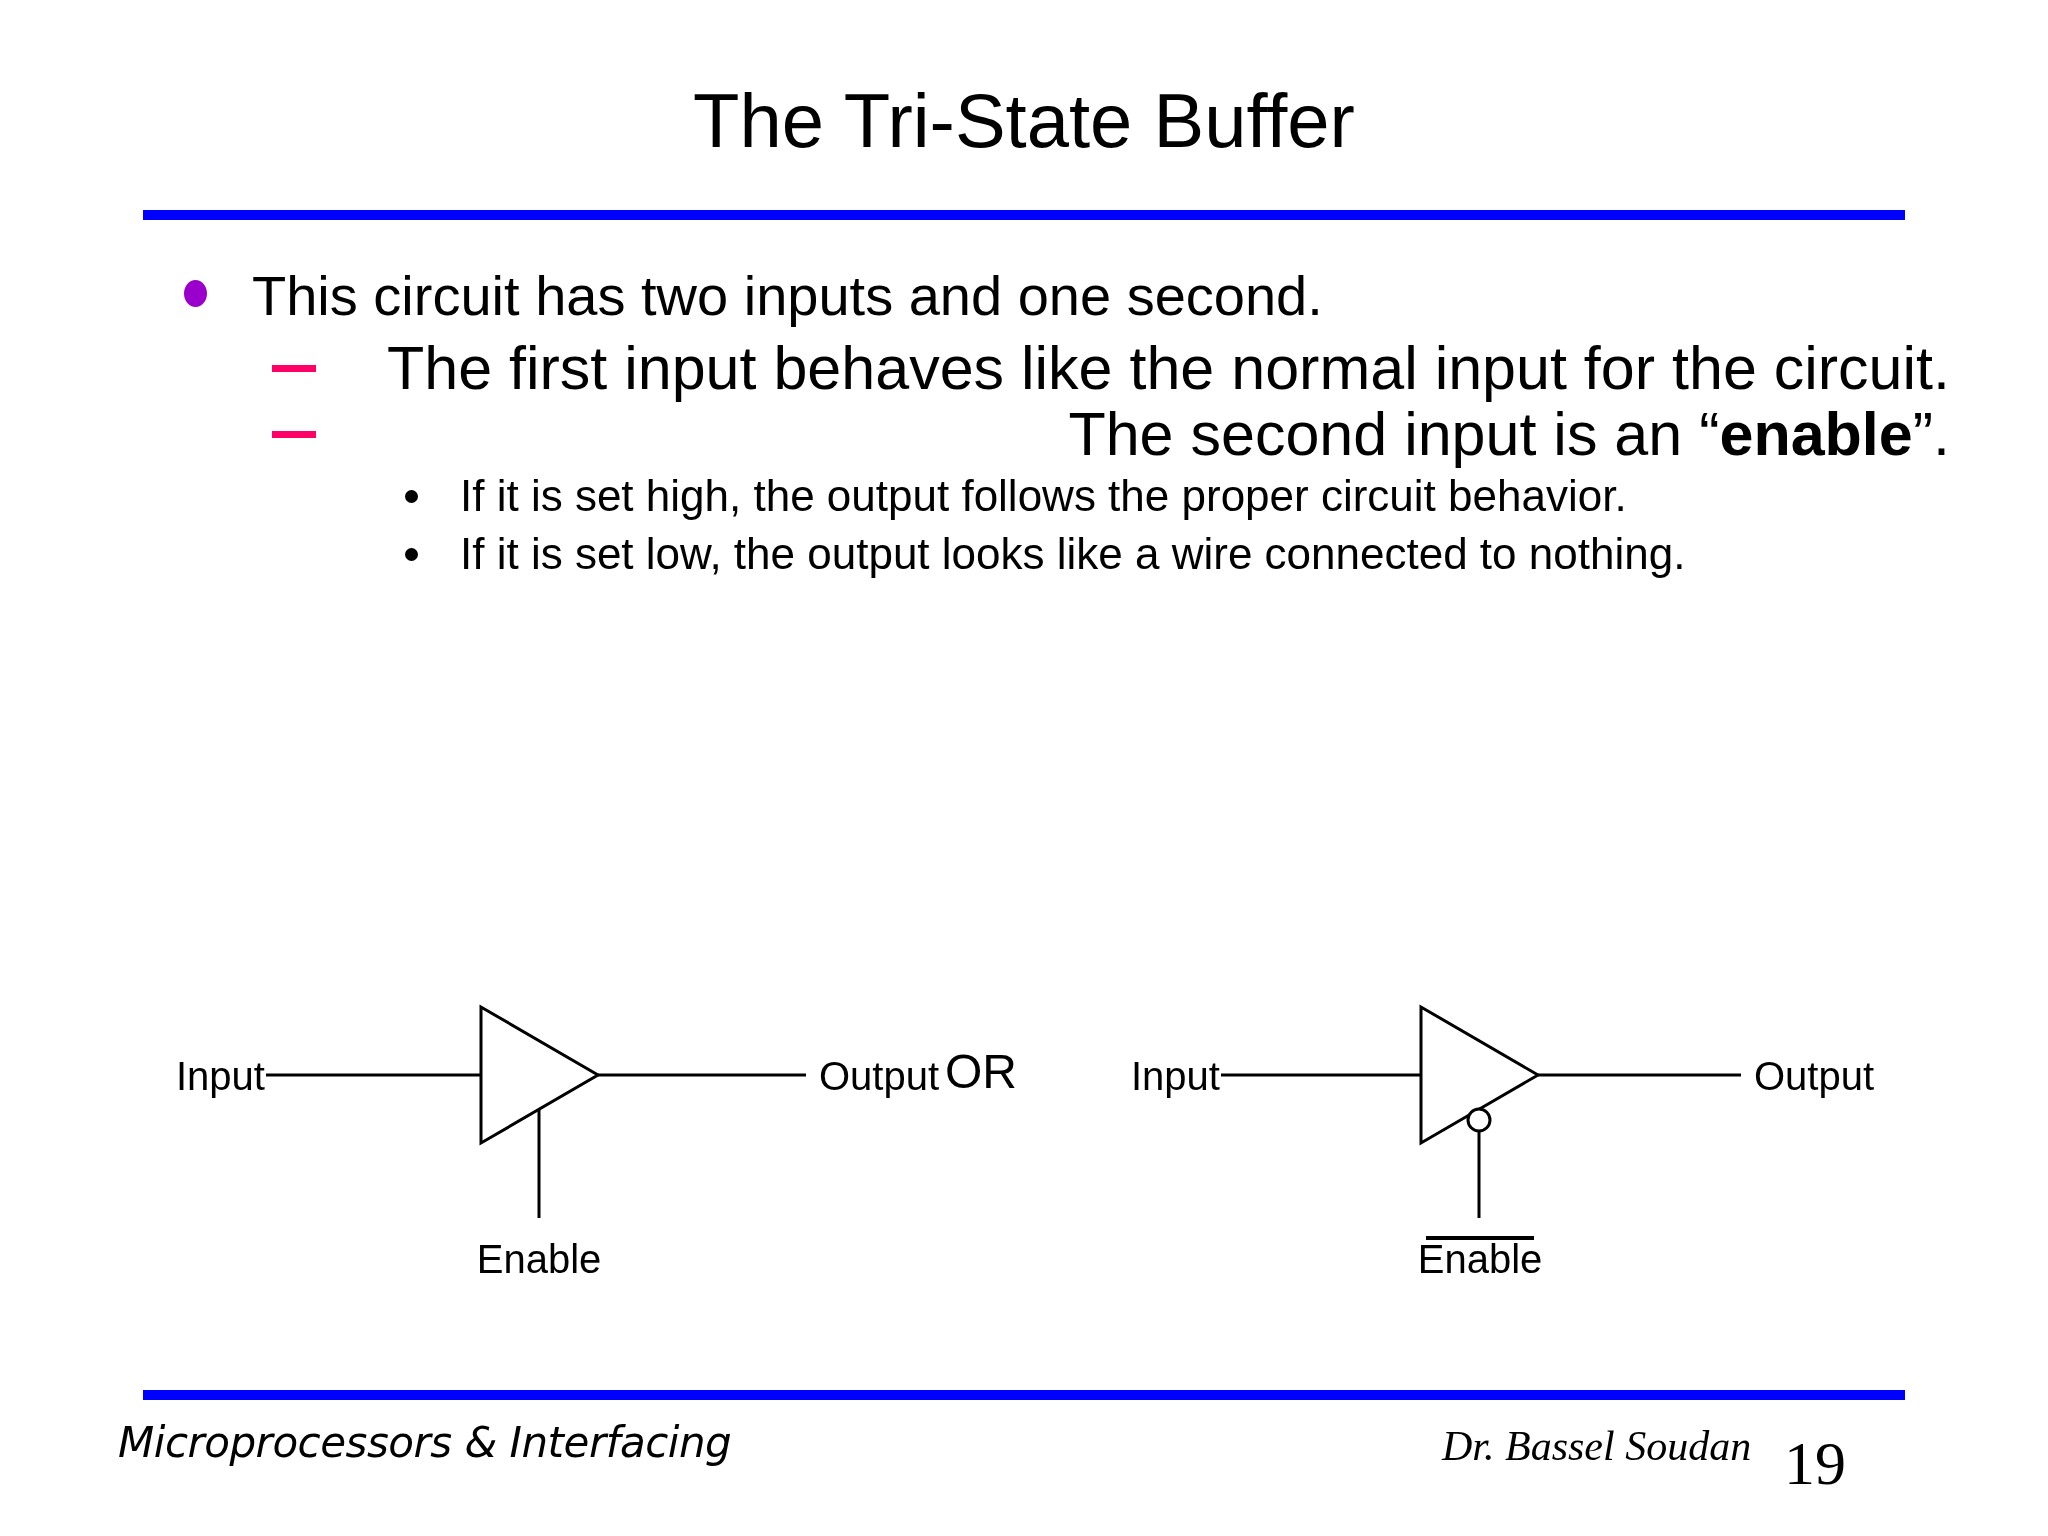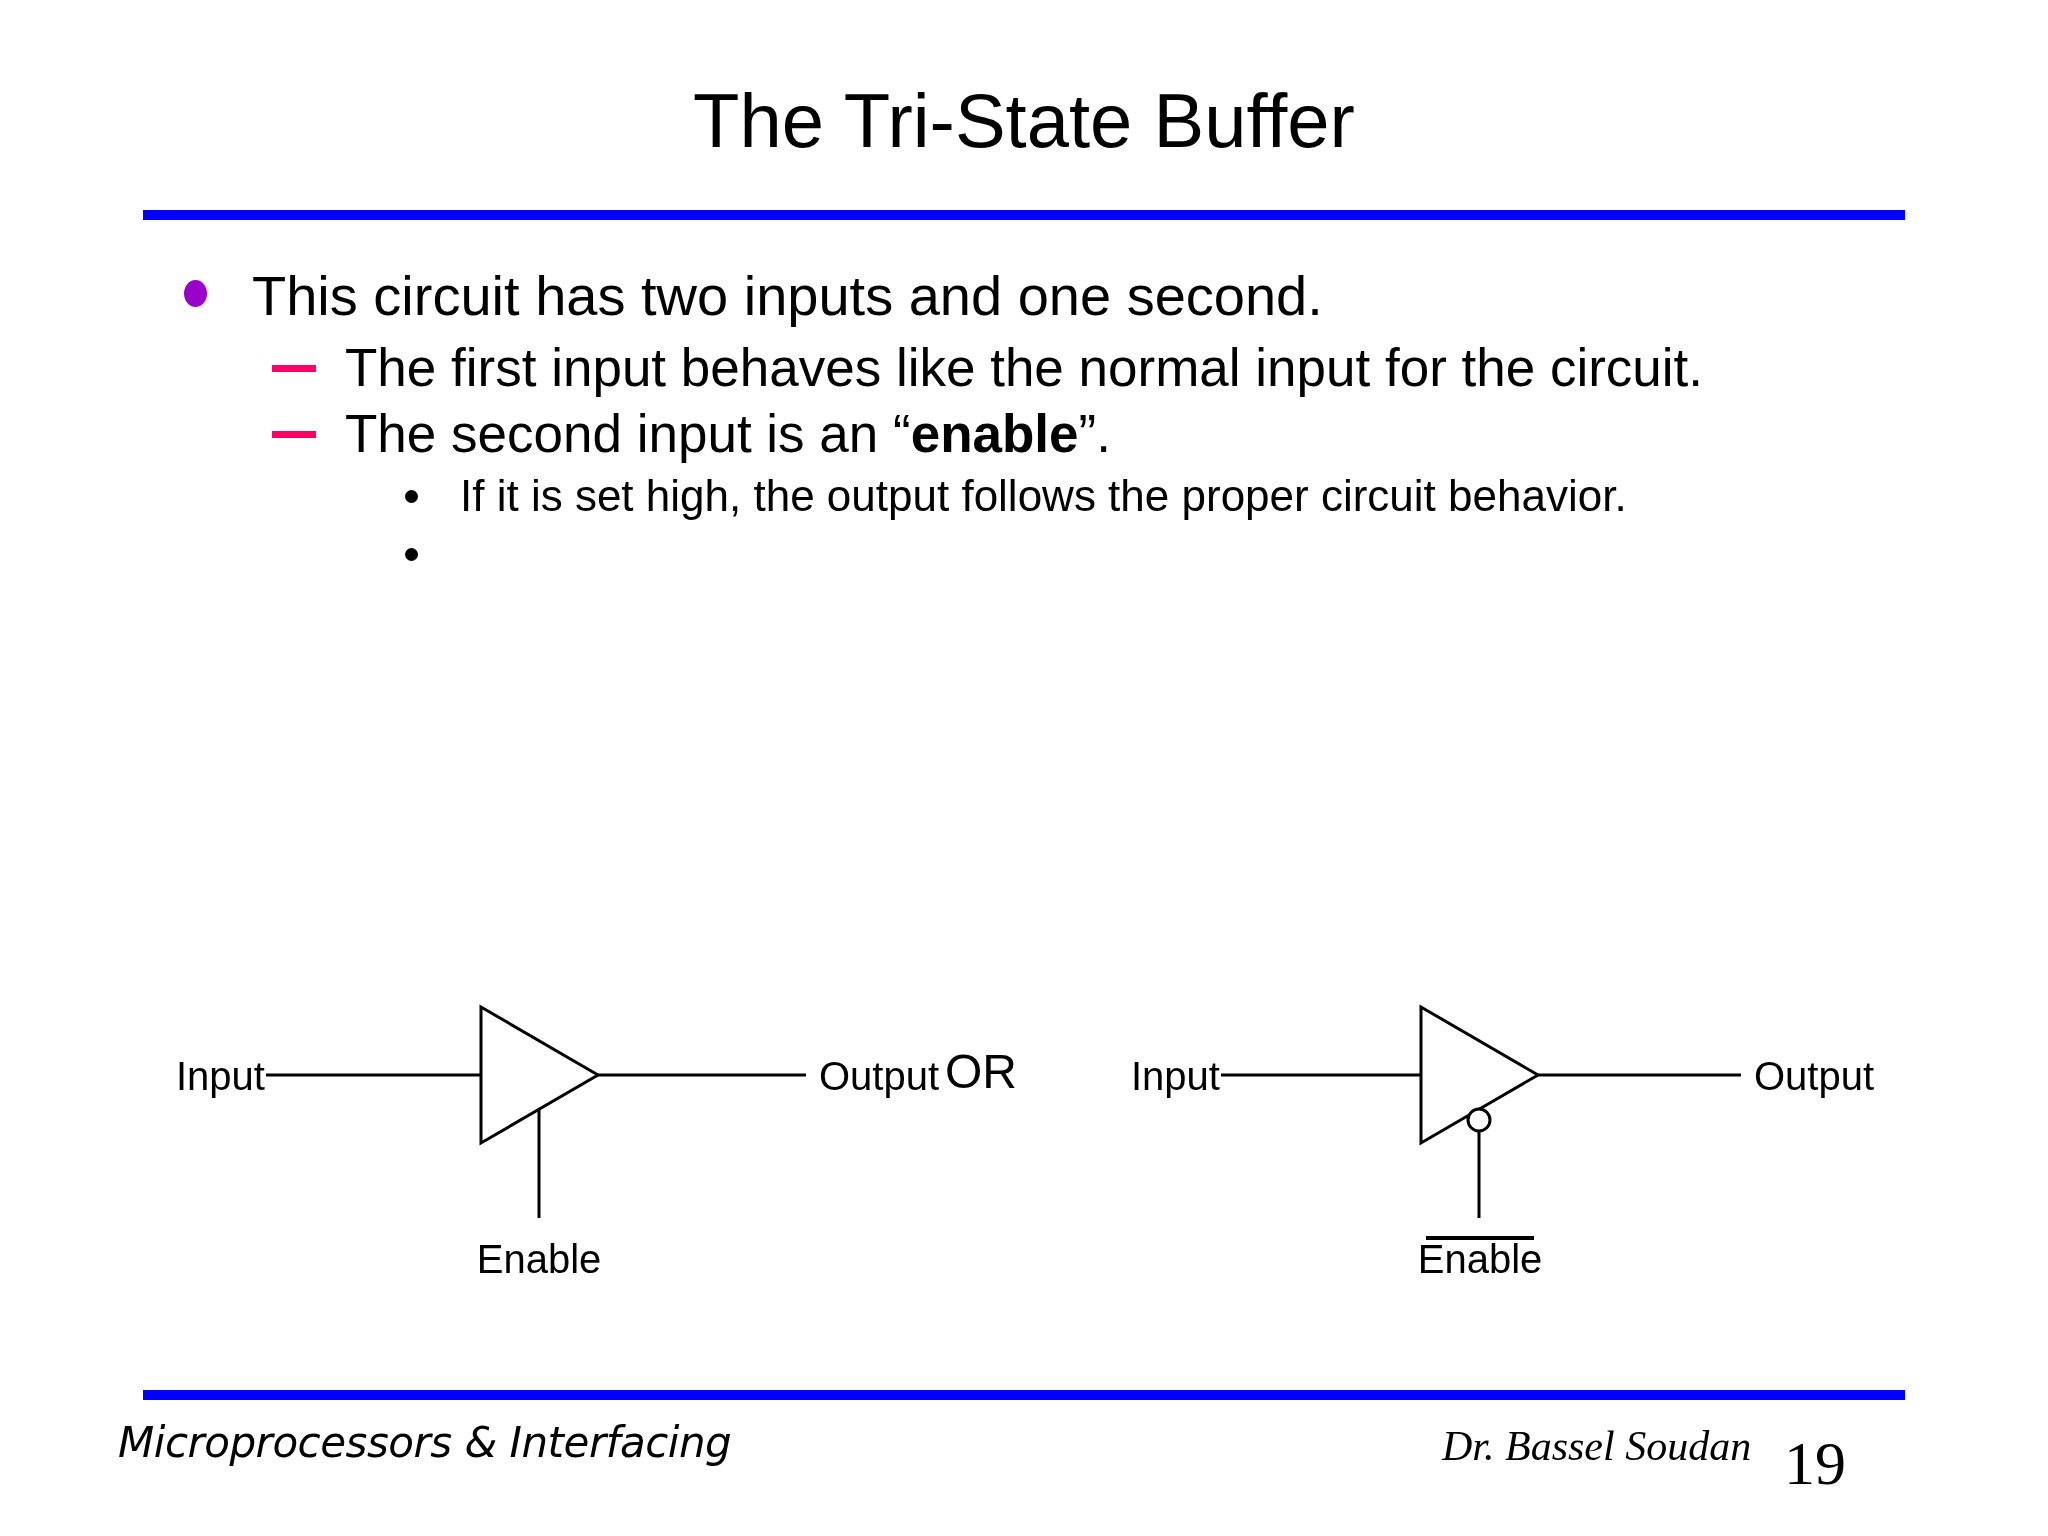--- a/index.html
+++ b/index.html
@@ -72,23 +72,24 @@
     top: 18px;
     width: 23px;
     height: 27px;
     border-radius: 50%;
     background: #9900cc;
   }
 
   .lvl2 {
     position: relative;
     padding-left: 185px;
-    font-size: 53px;
+    font-size: 61px;
     line-height: 64px;
     margin-bottom: 2px;
+    text-align: right;
   }
   .lvl2 .marker {
     position: absolute;
     left: 112px;
     top: 29px;
     width: 44px;
     height: 7px;
     background: #ff0066;
   }
   .lvl2 b { font-weight: 700; }
@@ -208,20 +209,21 @@
       <span>The second input is an “</span><b>enable</b><span>”.</span>
     </div>
 
     <div class="lvl3">
       <span class="marker"></span>
       <span>If it is set high, the output follows the proper circuit behavior.</span>
     </div>
 
     <div class="lvl3">
       <span class="marker"></span>
+      <span>If it is set low, the output looks like a wire connected to nothing.</span>
     </div>
 
   </div>
 
   <div id="circuits">
     <svg width="1800" height="400" viewBox="0 0 1800 400" xmlns="http://www.w3.org/2000/svg">
 
       <g>
 
         <line class="wire" x1="110" y1="115" x2="325" y2="115"></line>

